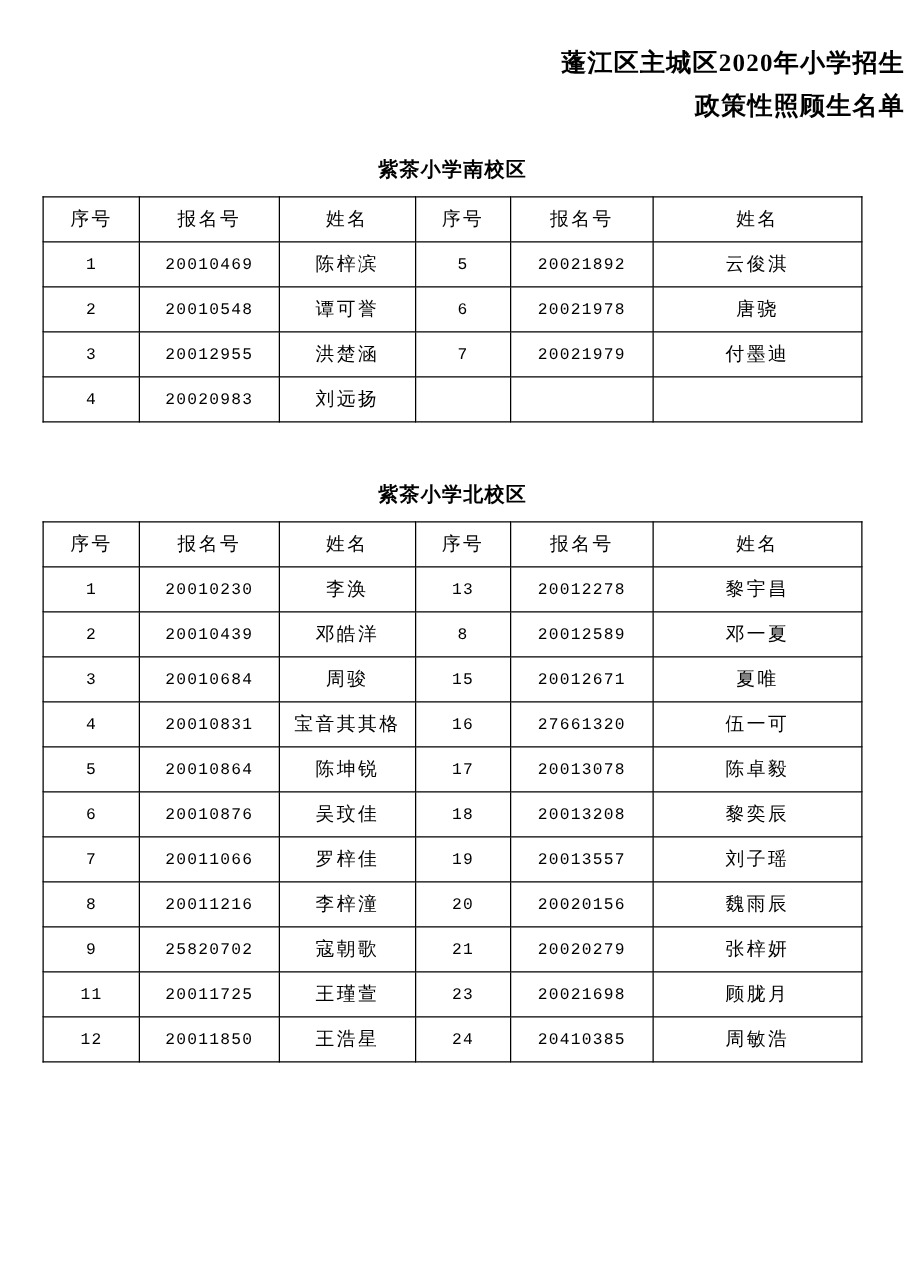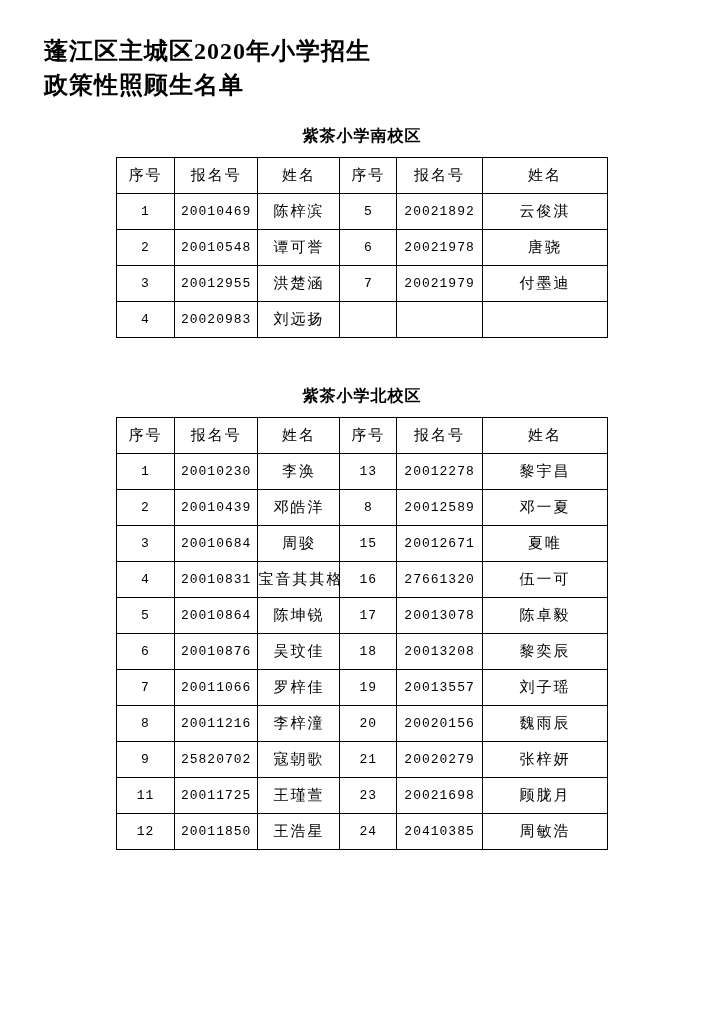--- a/index.html
+++ b/index.html
@@ -11,41 +11,41 @@
     width: 724px;
     height: 1024px;
     font-family: "Liberation Serif", "DejaVu Serif", serif;
     color: #000000;
     overflow: hidden;
   }
   .doc {
     padding-top: 34px;
   }
   .doc-title {
-    text-align: left;
-    font-size: 24px;
+    text-align: right;
+    font-size: 20px;
     font-weight: bold;
     line-height: 34px;
     letter-spacing: 1px;
     margin-left: 44px;
   }
   .section-heading {
     text-align: center;
     font-size: 16px;
     font-weight: bold;
     letter-spacing: 1px;
     margin: 24px 0 10px 0;
   }
   .section-heading.second {
     margin-top: 48px;
   }
   table.roster {
     border-collapse: collapse;
     table-layout: fixed;
-    width: 492px;
+    width: 656px;
     margin: 0 auto;
   }
   table.roster td, table.roster th {
     border: 1.5px solid #000000;
     height: 35px;
     text-align: center;
     vertical-align: middle;
     font-size: 15px;
     font-weight: normal;
     letter-spacing: 2px;

